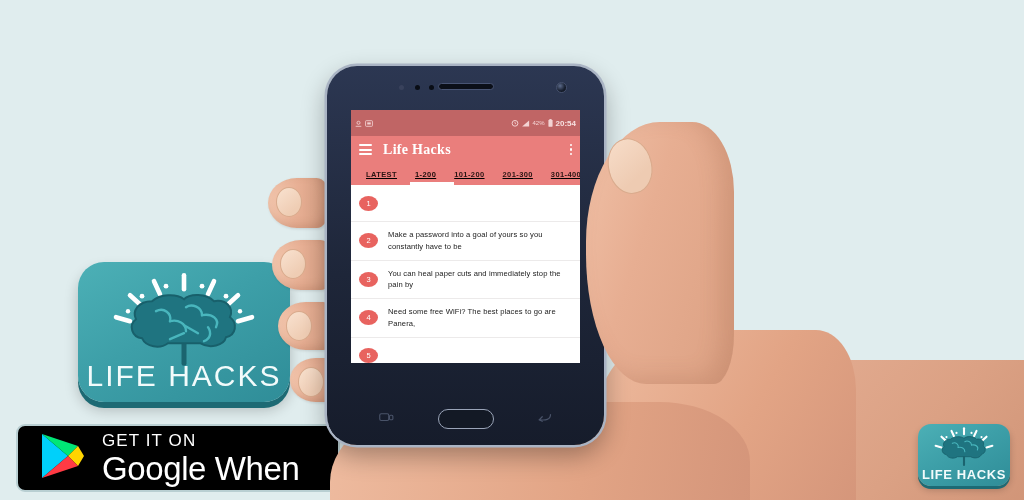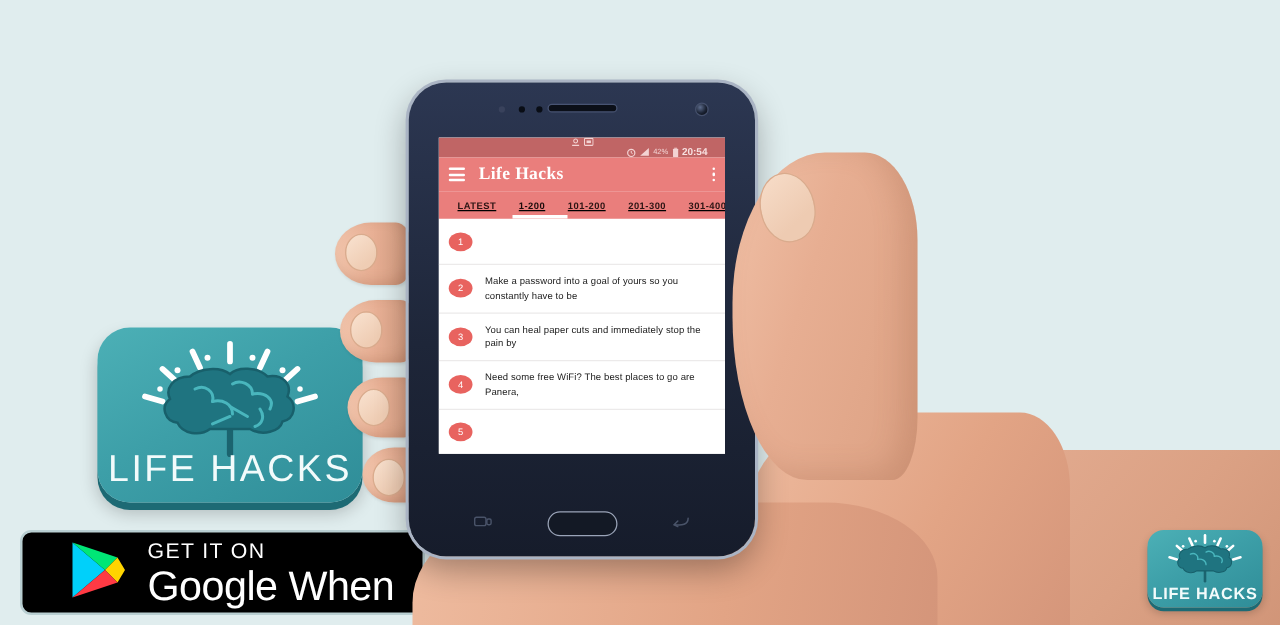--- a/index.html
+++ b/index.html
@@ -70,21 +70,21 @@
     position: absolute;
     left: 16px;
     top: 424px;
     width: 324px;
     height: 68px;
     background: #000;
     border: 2px solid #b9cfd2;
     border-radius: 9px;
     display: flex;
     align-items: center;
-    padding-left: 36px;
+    padding-left: 20px;
     gap: 16px;
   }
   .gp-text { display: flex; flex-direction: column; line-height: 1; }
   .gp-get {
     color: #fff;
     font-size: 17px;
     letter-spacing: 1.1px;
     font-family: "Liberation Sans", sans-serif;
     margin-bottom: 3px;
   }
@@ -157,29 +157,28 @@
     left: 24px;
     top: 44px;
     width: 229px;
     height: 253px;
     background: #fff;
     overflow: hidden;
   }
 
   
   .statusbar {
-    height: 16px;
+    height: 26px;
     background: #c06565;
     display: flex;
     align-items: center;
-    padding: 0 14px;
+    padding: 0 4px;
     color: #f3d3d3;
     font-size: 7.5px;
     font-family: "Liberation Sans", sans-serif;
-    flex-direction: column;
   }
   .sb-left { display: flex; align-items: center; gap: 3px; }
   .sb-right { margin-left: auto; display: flex; align-items: center; gap: 3px; }
   .sb-time { font-size: 8px; font-weight: bold; color: #f7e0e0; }
   .sb-batt { font-size: 6px; }
 
   
   .appbar {
     height: 27px;
     background: #ea7e7c;

